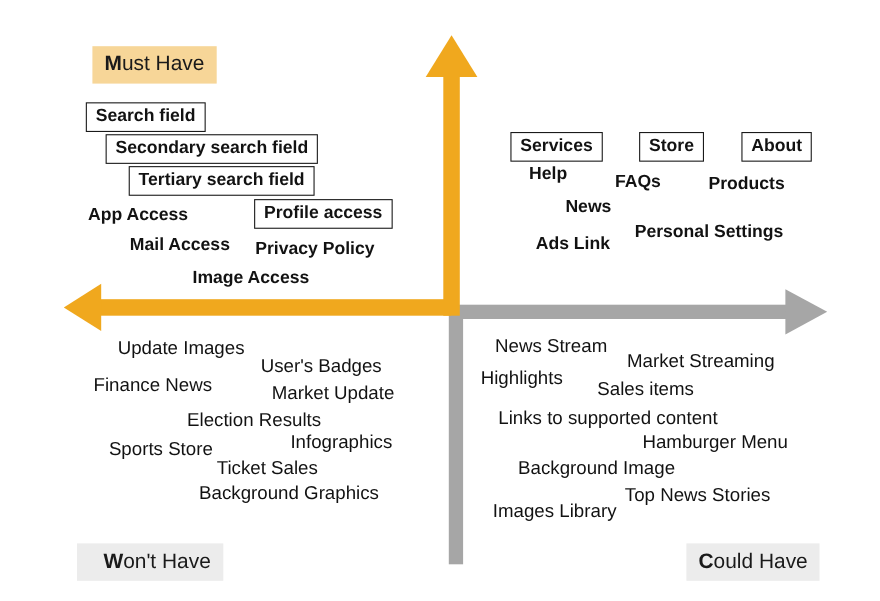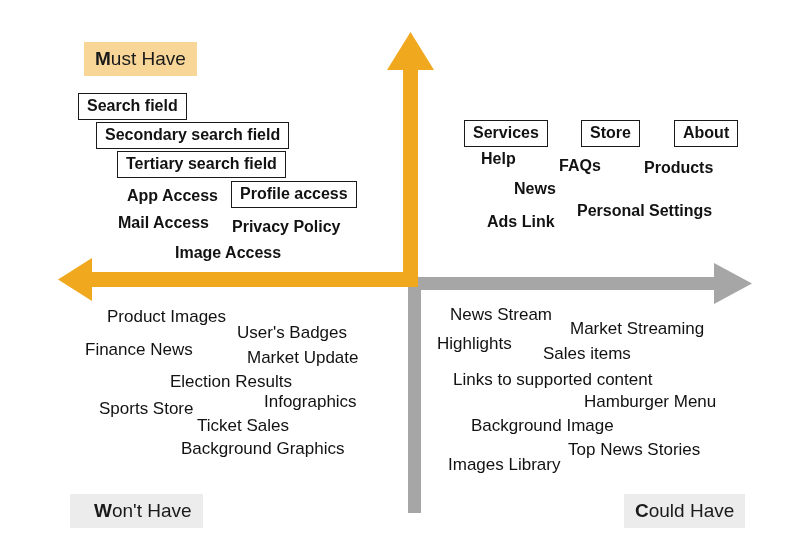--- a/index.html
+++ b/index.html
@@ -96,38 +96,38 @@
 
   <div class="quad-label quad-could">
     <span class="cap">C</span><span>ould Have</span>
   </div>
 
   <div id="group-must-have">
       <div class="item strong boxed" style="left: 78px; top: 93px;">Search field</div>
       <div class="item strong boxed" style="left: 96px; top: 122px;">Secondary search field</div>
       <div class="item strong boxed" style="left: 117px; top: 151px;">Tertiary search field</div>
       <div class="item strong boxed" style="left: 231px; top: 181px;">Profile access</div>
-      <div class="item strong" style="left: 80px; top: 188px; margin-left: 47px;">App Access</div>
+      <div class="item strong" style="left: 80px; top: 188px;">App Access</div>
       <div class="item strong" style="left: 118px; top: 215px;">Mail Access</div>
       <div class="item strong" style="left: 232px; top: 219px;">Privacy Policy</div>
       <div class="item strong" style="left: 175px; top: 245px;">Image Access</div>
     </div>
   <div id="group-should-have">
       <div class="item strong boxed" style="left: 464px; top: 120px;">Services</div>
       <div class="item strong boxed" style="left: 581px; top: 120px;">Store</div>
       <div class="item strong boxed" style="left: 674px; top: 120px;">About</div>
       <div class="item strong" style="left: 481px; top: 151px;">Help</div>
       <div class="item strong" style="left: 559px; top: 158px;">FAQs</div>
       <div class="item strong" style="left: 644px; top: 160px;">Products</div>
       <div class="item strong" style="left: 514px; top: 181px;">News</div>
       <div class="item strong" style="left: 487px; top: 214px;">Ads Link</div>
       <div class="item strong" style="left: 577px; top: 203px;">Personal Settings</div>
     </div>
   <div id="group-wont-have">
-      <div class="item light" style="left: 107px; top: 308px;">Product Images</div>
+      <div class="item light" style="left: 107px; top: 308px;">Update Images</div>
       <div class="item light" style="left: 237px; top: 324px;">User's Badges</div>
       <div class="item light" style="left: 85px; top: 341px;">Finance News</div>
       <div class="item light" style="left: 247px; top: 349px;">Market Update</div>
       <div class="item light" style="left: 170px; top: 373px;">Election Results</div>
       <div class="item light" style="left: 264px; top: 393px;">Infographics</div>
       <div class="item light" style="left: 99px; top: 400px;">Sports Store</div>
       <div class="item light" style="left: 197px; top: 417px;">Ticket Sales</div>
       <div class="item light" style="left: 181px; top: 440px;">Background Graphics</div>
     </div>
   <div id="group-could-have">

